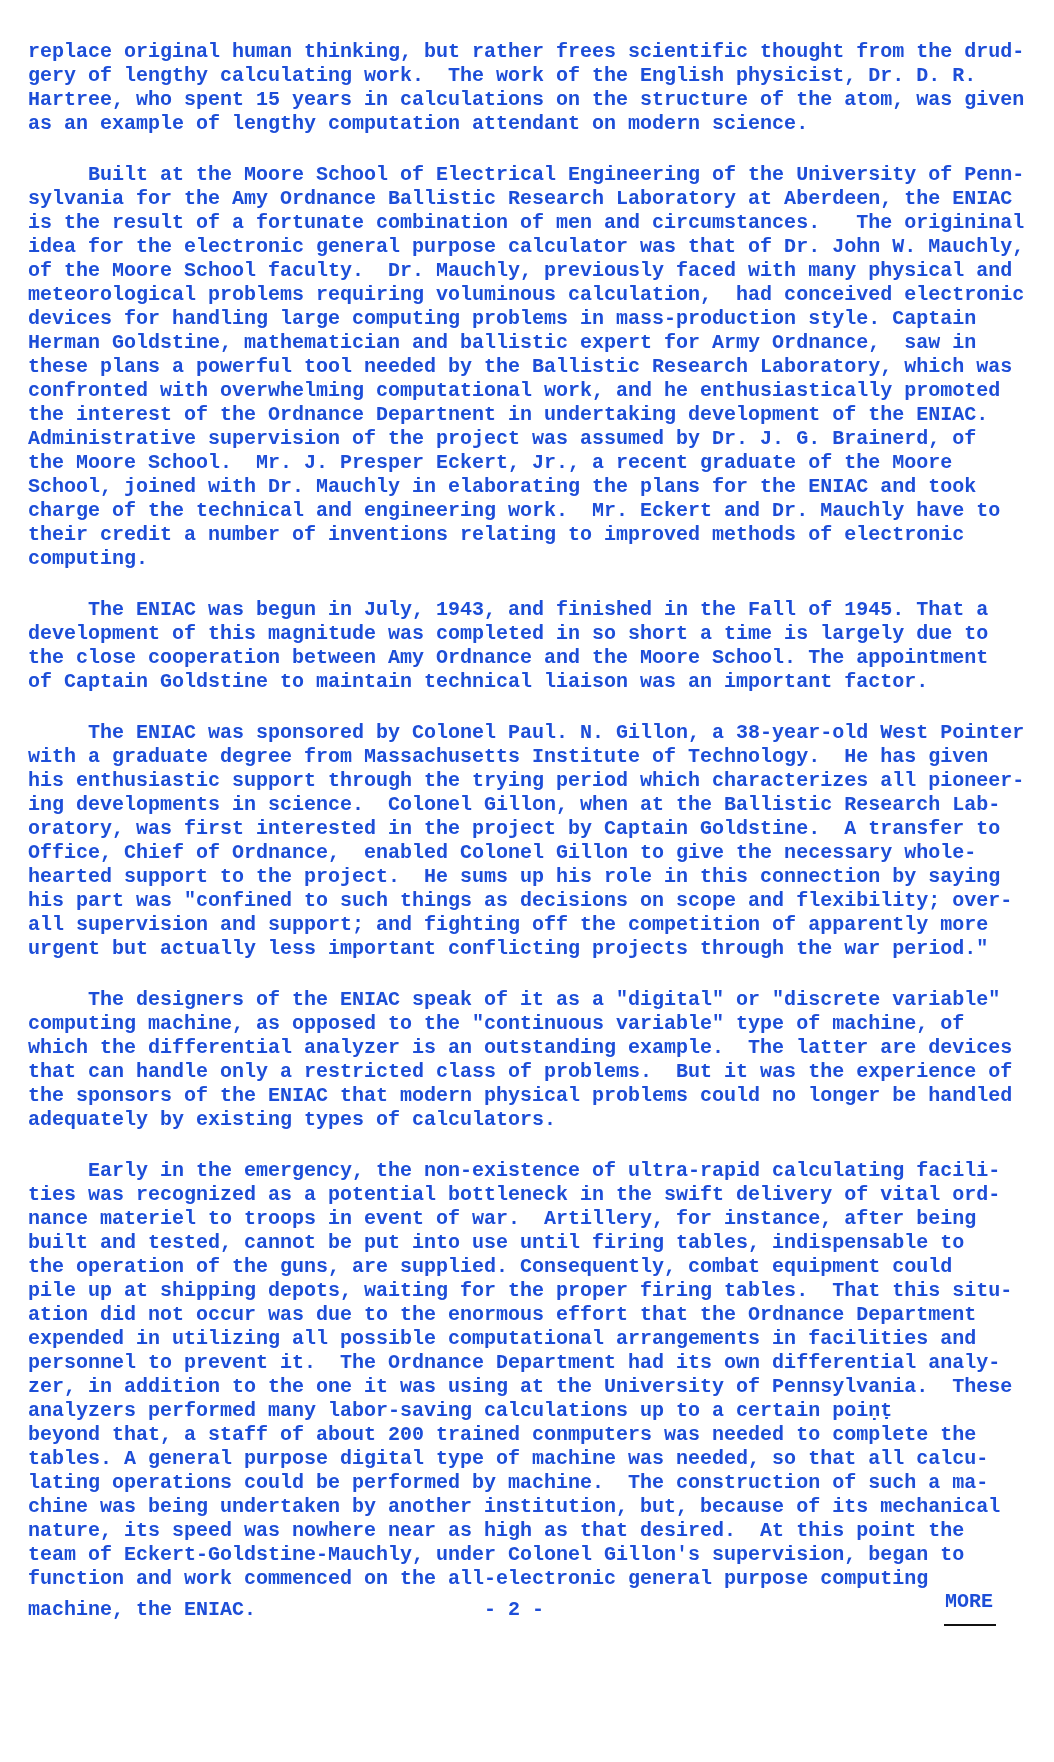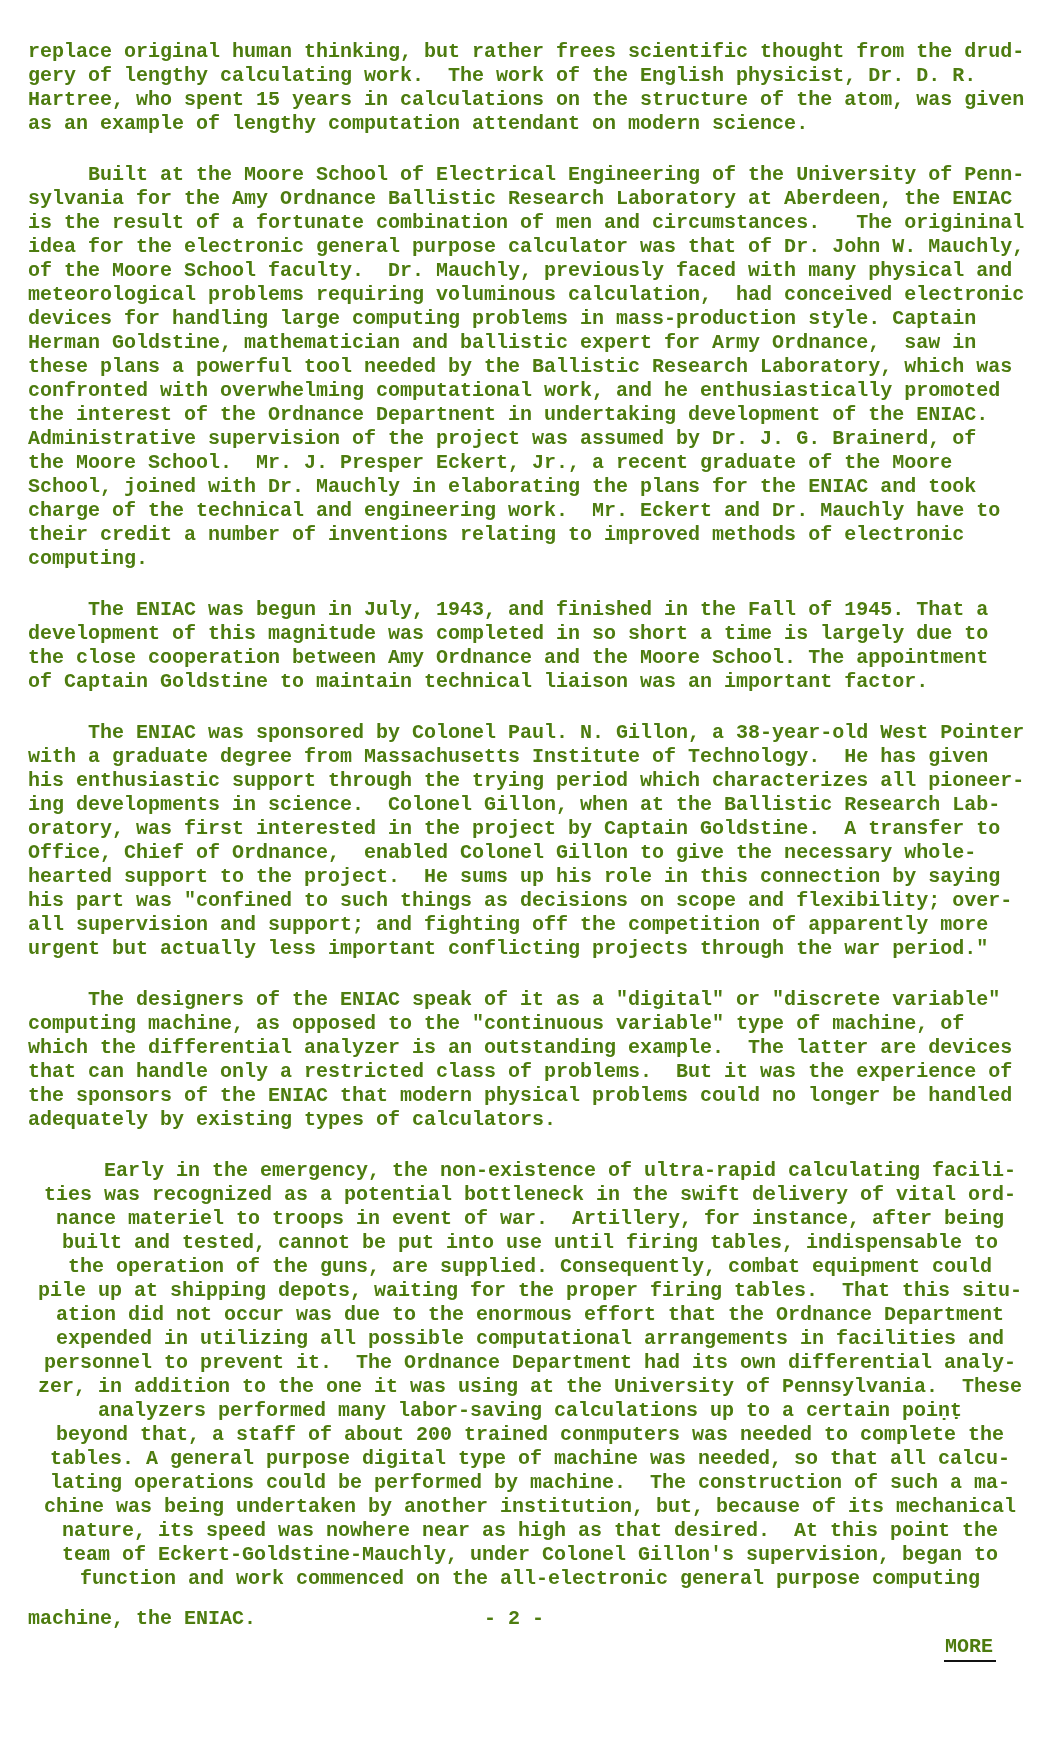--- a/index.html
+++ b/index.html
@@ -10,34 +10,33 @@
   .page {
     position: relative;
     width: 1054px;
     height: 1762px;
     background: #ffffff;
     box-sizing: border-box;
     padding: 40px 22px 0 28px;
     overflow: hidden;
     font-family: "Liberation Mono", "DejaVu Sans Mono", monospace;
     font-weight: 700;
-    color: #4d7c0f;
+    color: #1d4ed8;
   }
   .doc-body .para {
     margin: 0 0 27px 0;
     font-family: inherit;
     font-weight: inherit;
     font-size: 20px;
     line-height: 24px;
     white-space: pre;
     letter-spacing: 0;
   }
   .doc-body .para:last-child {
-    margin-bottom: 16px;
-    text-align: center;
+    margin-bottom: 7px;
   }
   .footer-row {
     position: relative;
     height: 24px;
     font-size: 20px;
     line-height: 24px;
     white-space: pre;
   }
   .footer-left {
     position: absolute;
@@ -47,22 +46,21 @@
   .footer-pagenum {
     position: absolute;
     left: 456px;
     top: 0;
   }
   .footer-more {
     position: absolute;
     left: 916px;
     top: -8px;
     border-bottom: 2px solid #111111;
-    padding: 0 3px 1px 1px;
-    margin-top: 36px;
+    padding: 0 3px 10px 1px;
   }
 </style>
 </head>
 <body>
 
 <div class="page">
   <div class="doc-body">
       <pre class="para">replace original human thinking, but rather frees scientific thought from the drud-
 gery of lengthy calculating work.  The work of the English physicist, Dr. D. R.
 Hartree, who spent 15 years in calculations on the structure of the atom, was given

